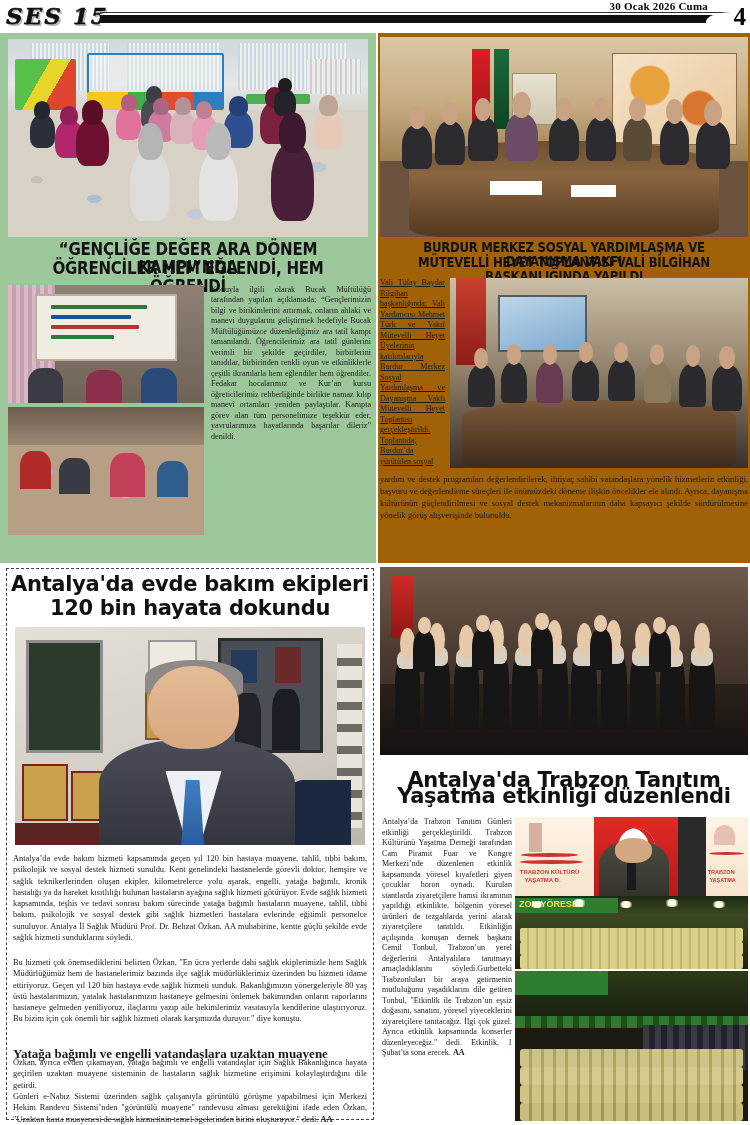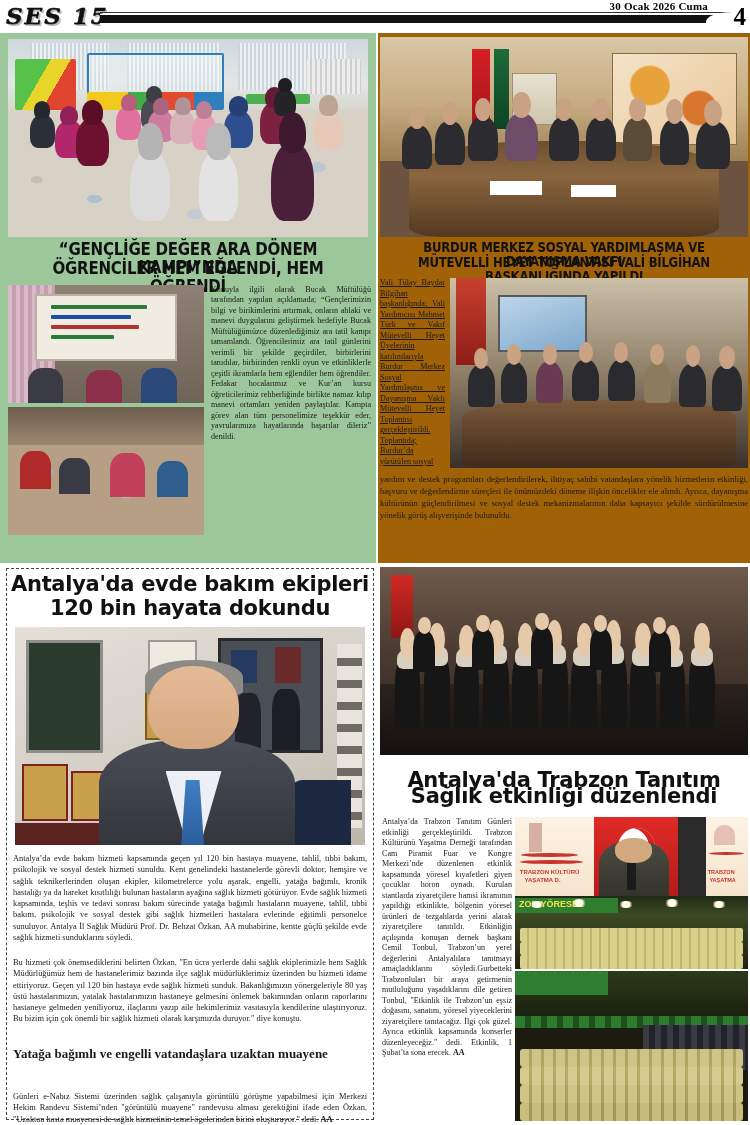--- a/index.html
+++ b/index.html
@@ -431,20 +431,21 @@
     <div class="suit"></div>
     <div class="shirt"></div>
     <div class="tie"></div>
     <div class="hair"></div>
     <div class="head"></div>
   </div>
 
   <div class="body-text" style="position:absolute;left:6px;top:284px;width:354px;font-size:8.4px;line-height:1.34;"> Antalya’da evde bakım hizmeti kapsamında geçen yıl 120 bin hastaya muayene, tahlil, tıbbi bakım, psikolojik ve sosyal destek hizmeti sunuldu. Kent genelindeki hastanelerde görevli doktor, hemşire ve sağlık teknikerlerinden oluşan ekipler, kilometrelerce yolu aşarak, engelli, yatağa bağımlı, kronik hastalığı ya da hareket kısıtlılığı bulunan hastaların ayağına sağlık hizmeti götürüyor. Evde sağlık hizmeti kapsamında, teşhis ve tedavi sonrası bakım sürecinde yatağa bağımlı hastaların muayene, tahlil, tıbbi bakım, psikolojik ve sosyal destek gibi sağlık hizmetleri hastalara evlerinde eğitimli personelce sunuluyor. Antalya İl Sağlık Müdürü Prof. Dr. Behzat Özkan, AA muhabirine, kentte güçlü şekilde evde sağlık hizmeti sunduklarını söyledi.</div>
   <div class="body-text" style="position:absolute;left:6px;top:388px;width:354px;font-size:8.4px;line-height:1.34;">Bu hizmeti çok önemsediklerini belirten Özkan, "En ücra yerlerde dahi sağlık ekiplerimizle hem Sağlık Müdürlüğümüz hem de hastanelerimiz bazında ilçe sağlık müdürlüklerimiz üzerinden bu hizmeti idame ettiriyoruz. Geçen yıl 120 bin hastaya evde sağlık hizmeti sunduk. Bakanlığımızın yönergeleriyle 80 yaş üstü hastalarımızın, yatalak hastalarımızın hastaneye gelmesini önlemek bakımından onların raporlarını hastaneye gelmeden yeniliyoruz, ilaçlarını yazıp aile hekimlerimiz vasıtasıyla kendilerine ulaştırıyoruz. Bu bizim için çok önemli bir sağlık hizmeti olarak karşımızda duruyor." diye konuştu.</div>
   <div class="body-text sig" style="position:absolute;left:6px;top:477px;width:354px;font-size:13px;text-align:left;">Yatağa bağımlı ve engelli vatandaşlara uzaktan muayene</div>
+  <div class="body-text" style="position:absolute;left:6px;top:488px;width:354px;font-size:8.4px;line-height:1.34;">Özkan, ayrıca evden çıkamayan, yatağa bağımlı ve engelli vatandaşlar için Sağlık Bakanlığınca hayata geçirilen uzaktan muayene sisteminin de hastaların sağlık hizmetine erişimini kolaylaştırdığını dile getirdi.</div>
   <div class="body-text" style="position:absolute;left:6px;top:522px;width:354px;font-size:8.4px;line-height:1.34;">
     <span>Günleri e-Nabız Sistemi üzerinden sağlık çalışanıyla görüntülü görüşme yapabilmesi için Merkezi Hekim Randevu Sistemi’nden "görüntülü muayene" randevusu alması gerektiğini ifade eden Özkan, "Uzaktan hasta muayenesi de sağlık hizmetinin temel ögelerinden birini oluşturuyor." dedi. </span><b>AA</b>
   </div>
 </div>
 
 <div class="panel" style="left:378px; top:565px; width:372px; height:560px; background:#fff;">
 
   <div class="photo ph-group" style="left:2px; top:2px; width:368px; height:188px;">
     <div class="gwall"></div>
     <div style="position:absolute;left:3%;top:4%;width:6%;height:34%;background:linear-gradient(180deg,#d02a26,#8f1714);"></div>
@@ -483,21 +484,21 @@
         <span class="scarf"></span>
       </div>
     <div class="dancer" style="left:9%;top:34%;width:6%;height:22%;"></div>
     <div class="dancer" style="left:25%;top:33%;width:6%;height:22%;"></div>
     <div class="dancer" style="left:41%;top:32%;width:6%;height:22%;"></div>
     <div class="dancer" style="left:57%;top:33%;width:6%;height:22%;"></div>
     <div class="dancer" style="left:73%;top:34%;width:6%;height:22%;"></div>
   </div>
 
   <div class="headline" style="position:absolute;left:2px;top:205px;width:368px;font-size:21px;">Antalya'da Trabzon Tanıtım</div>
-  <div class="headline" style="position:absolute;left:2px;top:221px;width:368px;font-size:21px;">Sağlık etkinliği düzenlendi</div>
+  <div class="headline" style="position:absolute;left:2px;top:221px;width:368px;font-size:21px;">Yaşatma etkinliği düzenlendi</div>
 
   <div class="body-text" style="position:absolute;left:4px;top:252px;width:130px;font-size:8.1px;line-height:1.30;">
     <span>Antalya’da Trabzon Tanıtım Günleri etkinliği gerçekleştirildi. Trabzon Kúltürünü Yaşatma Derneği tarafından Cam Piramit Fuar ve Kongre Merkezi’nde düzenlenen etkinlik kapsamında yöresel kıyafetleri giyen çocuklar horon oynadı. Kurulan stantlarda ziyaretçilere hamsi ikramının yapıldığı etkinlikte, bölgenin yöresel ürünleri de tezgahlarda yerini alarak ziyaretçilere tanıtıldı. Etkinliğin açılışında konuşan dernek başkanı Cemil Tonbul, Trabzon’un yerel değerlerini Antalyalılara tanıtmayı amaçladıklarını söyledi.Gurbetteki Trabzonluları bir araya getirmenin mutluluğunu yaşadıklarını dile getiren Tonbul, "Etkinlik ile Trabzon’un eşsiz doğasını, sanatını, yöresel yiyeceklerini ziyaretçilere tanıtacağız. İlgi çok güzel. Ayrıca etkinlik kapsamında konserler düzenleyeceğiz." dedi. Etkinlik, 1 Şubat’ta sona erecek. </span><b>AA</b>
   </div>
 
   <div class="photo ph-booth" style="left:137px; top:252px; width:233px; height:152px;">
     <div class="bbanner" style="left:0;width:34%;">
       <div style="position:absolute;left:18%;top:8%;width:16%;height:36%;background:#d8b0a0;"></div>
       <div style="position:absolute;left:8%;top:46%;width:72%;height:5%;background:#c9342e;border-radius:50%;"></div>
       <div style="position:absolute;left:6%;top:54%;width:80%;height:5%;background:#c9342e;border-radius:50%;"></div>

